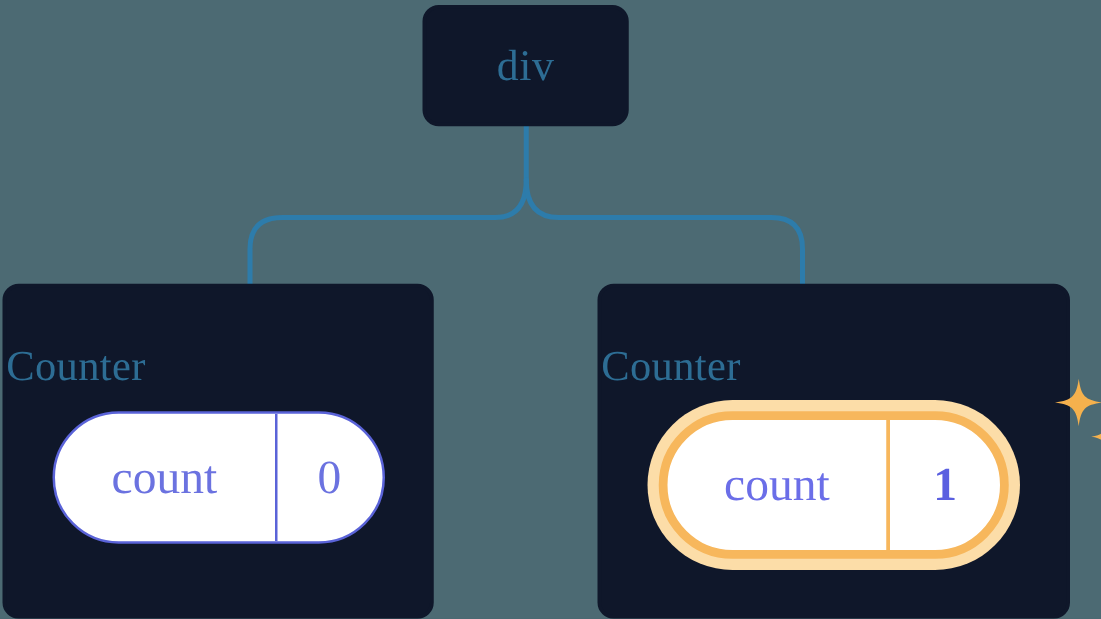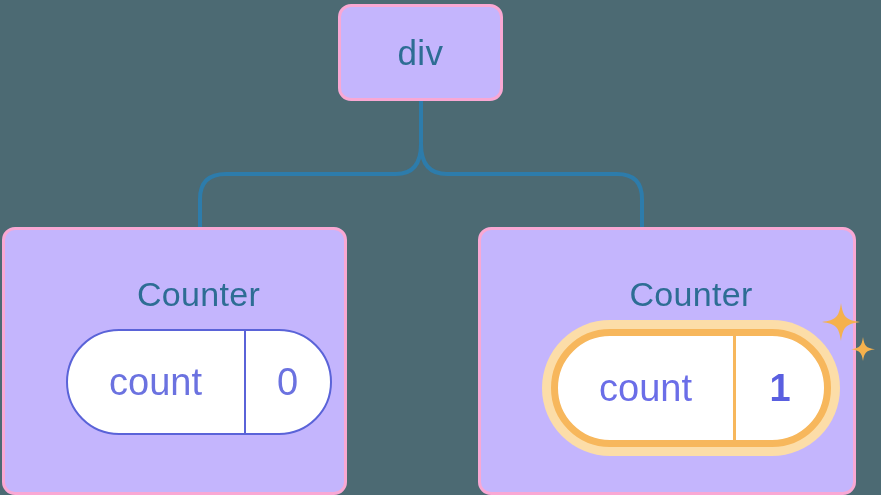--- a/index.html
+++ b/index.html
@@ -25,25 +25,26 @@
     position: absolute;
     left: 0;
     top: 0;
     width: 881px;
     height: 495px;
     z-index: 1;
   }
   
   .node-box {
     position: absolute;
-    background: #c4b5fd;
-    border: 3px solid #f9a8d4;
+    background: #0f172a;
+    border: 3px solid #0f172a;
     border-radius: 13px;
     box-sizing: border-box;
     z-index: 2;
+    font-family: Liberation Serif, serif;
   }
   #div-node {
     left: 338px;
     top: 4px;
     width: 165px;
     height: 97px;
     display: flex;
     align-items: center;
     justify-content: center;
   }
@@ -51,23 +52,21 @@
     color: #2d6d94;
     font-size: 35px;
     letter-spacing: 0.5px;
     line-height: 1;
     white-space: nowrap;
   }
   
   .counter-card {
     display: flex;
     flex-direction: column;
-    align-items: center;
     padding-top: 47px;
-    padding-left: 48px;
   }
   #counter-left {
     left: 2px;
     top: 227px;
     width: 345px;
     height: 268px;
   }
   #counter-right {
     left: 478px;
     top: 227px;

